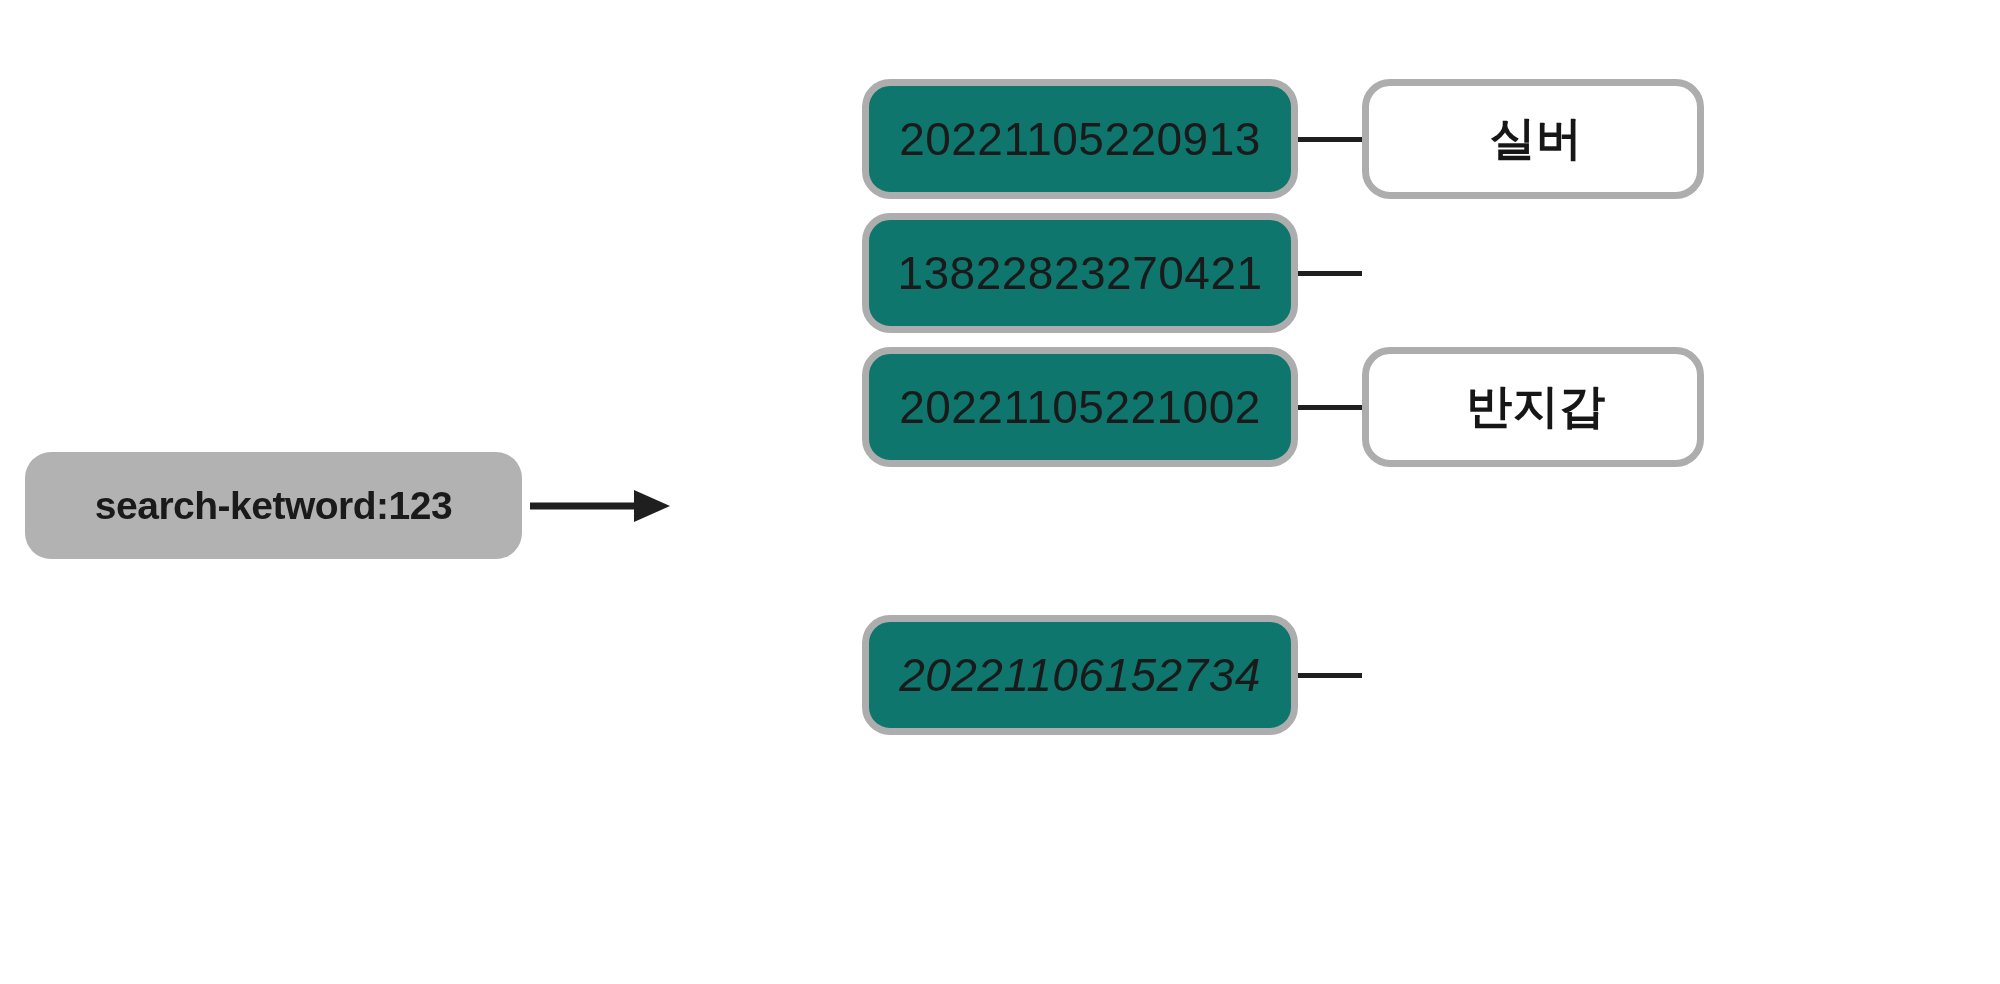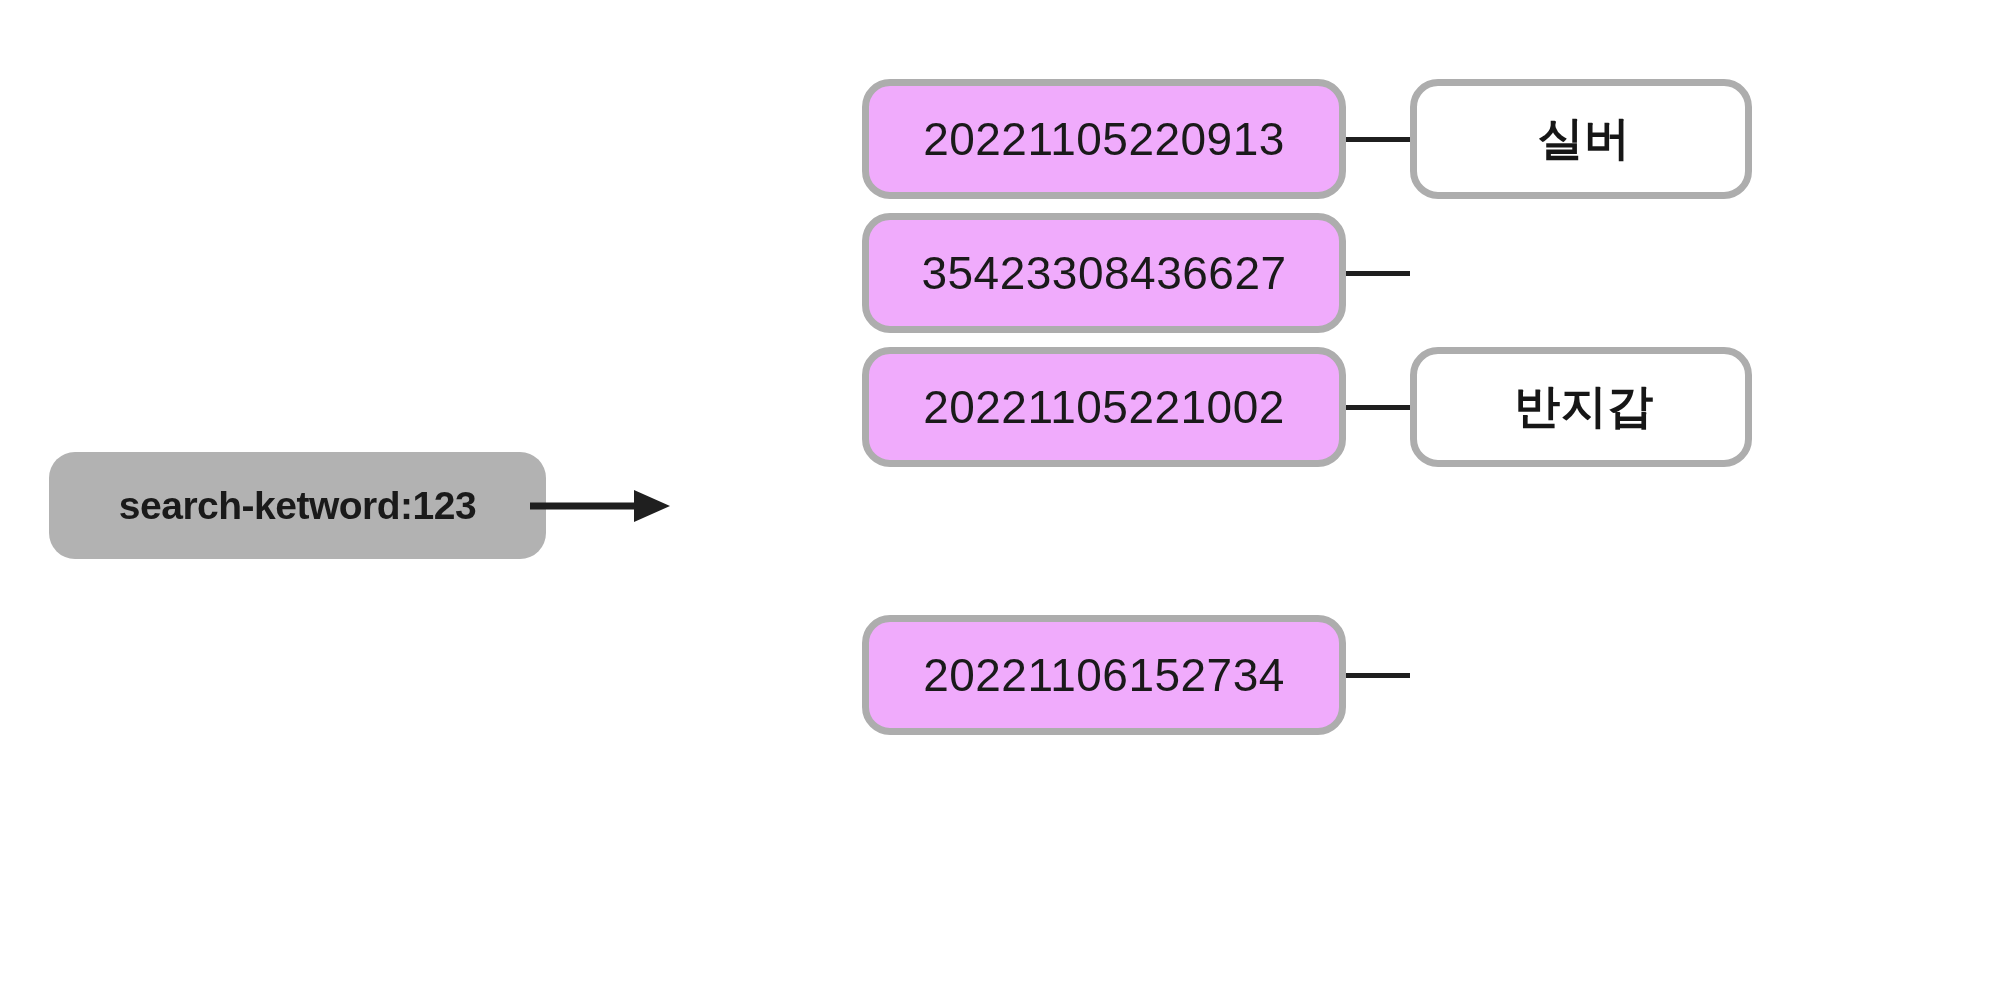--- a/index.html
+++ b/index.html
@@ -24,21 +24,20 @@
     left: 25px;
     top: 452px;
     width: 497px;
     height: 107px;
     background: #b2b2b2;
     border-radius: 26px;
     display: flex;
     align-items: center;
     justify-content: center;
     box-sizing: border-box;
-    margin-left: 24px;
   }
   .query-pill .query-text {
     font-size: 39px;
     font-weight: 700;
     color: #1a1a1a;
     letter-spacing: -0.5px;
     white-space: nowrap;
     font-family: "Liberation Sans", "DejaVu Sans", sans-serif;
   }
 
@@ -56,27 +55,27 @@
     position: absolute;
     left: 862px;
     height: 122px;
     display: flex;
     align-items: center;
   }
   .row-1 { top: 78px; }
   .row-2 { top: 212px; }
   .row-3 { top: 346px; justify-content: center; }
   .row-4 { top: 480px; }
-  .row-5 { top: 614px; }
+  .row-5 { top: 614px; font-style: italic; }
 
   .id-box {
-    width: 484px;
+    width: 436px;
     height: 120px;
     box-sizing: border-box;
-    background: #f0abfc;
+    background: #0f766e;
     border: 7px solid #adadad;
     border-radius: 28px;
     display: flex;
     align-items: center;
     justify-content: center;
   }
   .id-box .id-text {
     font-size: 46px;
     font-weight: 500;
     color: #1a1a1a;
@@ -132,21 +131,21 @@
       <span class="id-text">20221105220913</span>
     </div>
     <div class="connector"></div>
     <div class="label-box">
       <span class="label-text">실버</span>
     </div>
   </div>
 
   <div class="row row-2">
     <div class="id-box">
-      <span class="id-text">35423308436627</span>
+      <span class="id-text">13822823270421</span>
     </div>
     <div class="connector"></div>
   </div>
 
   <div class="row row-3">
     <div class="id-box">
       <span class="id-text">20221105221002</span>
     </div>
     <div class="connector"></div>
     <div class="label-box">

